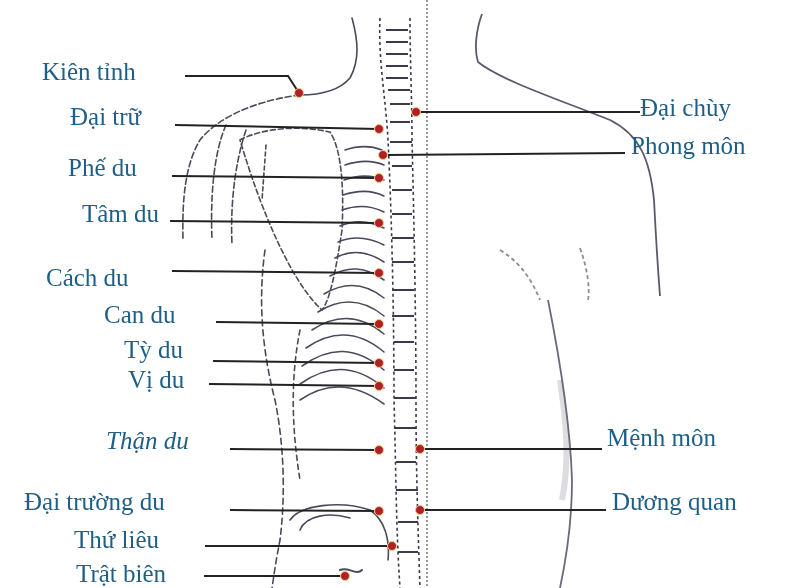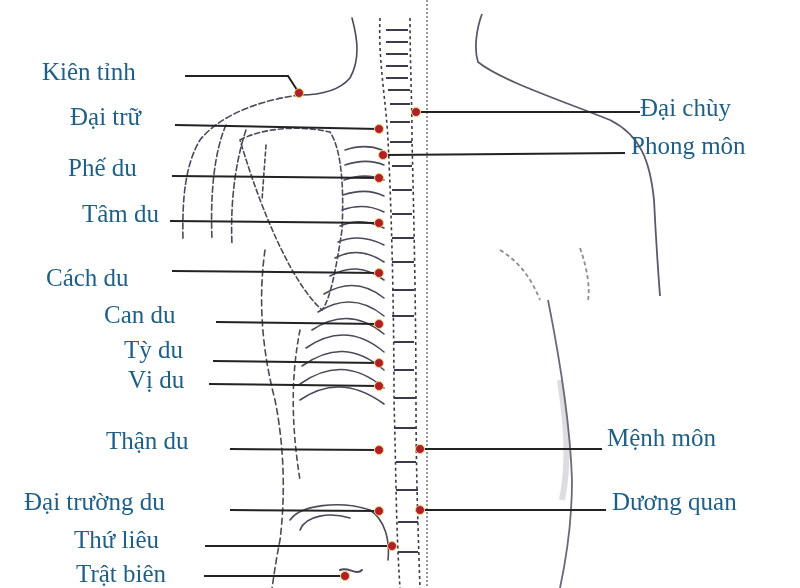--- a/index.html
+++ b/index.html
@@ -128,21 +128,21 @@
 
   <div id="labels">
       <div class="lbl left" style="left: 42px; top: 58px;">Kiên tỉnh</div>
       <div class="lbl left" style="left: 70px; top: 103px;">Đại trữ</div>
       <div class="lbl left" style="left: 68px; top: 154px;">Phế du</div>
       <div class="lbl left" style="left: 60px; top: 200px; margin-left: 22px;">Tâm du</div>
       <div class="lbl left" style="left: 46px; top: 251px; margin-top: 13px;">Cách du</div>
       <div class="lbl left" style="left: 104px; top: 301px;">Can du</div>
       <div class="lbl left" style="left: 124px; top: 336px;">Tỳ du</div>
       <div class="lbl left" style="left: 128px; top: 366px;">Vị du</div>
-      <div class="lbl left" style="left: 106px; top: 427px;">Thận du</div>
+      <div class="lbl left" style="left: 106px; top: 427px; font-style: italic;">Thận du</div>
       <div class="lbl left" style="left: 24px; top: 488px;">Đại trường du</div>
       <div class="lbl left" style="left: 74px; top: 526px;">Thứ liêu</div>
       <div class="lbl left" style="left: 76px; top: 560px;">Trật biên</div>
       <div class="lbl right" style="left: 640px; top: 94px;">Đại chùy</div>
       <div class="lbl right" style="left: 624px; top: 132px; margin-left: 7px;">Phong môn</div>
       <div class="lbl right" style="left: 607px; top: 424px;">Mệnh môn</div>
       <div class="lbl right" style="left: 612px; top: 488px;">Dương quan</div>
     </div>
 </div>
 

